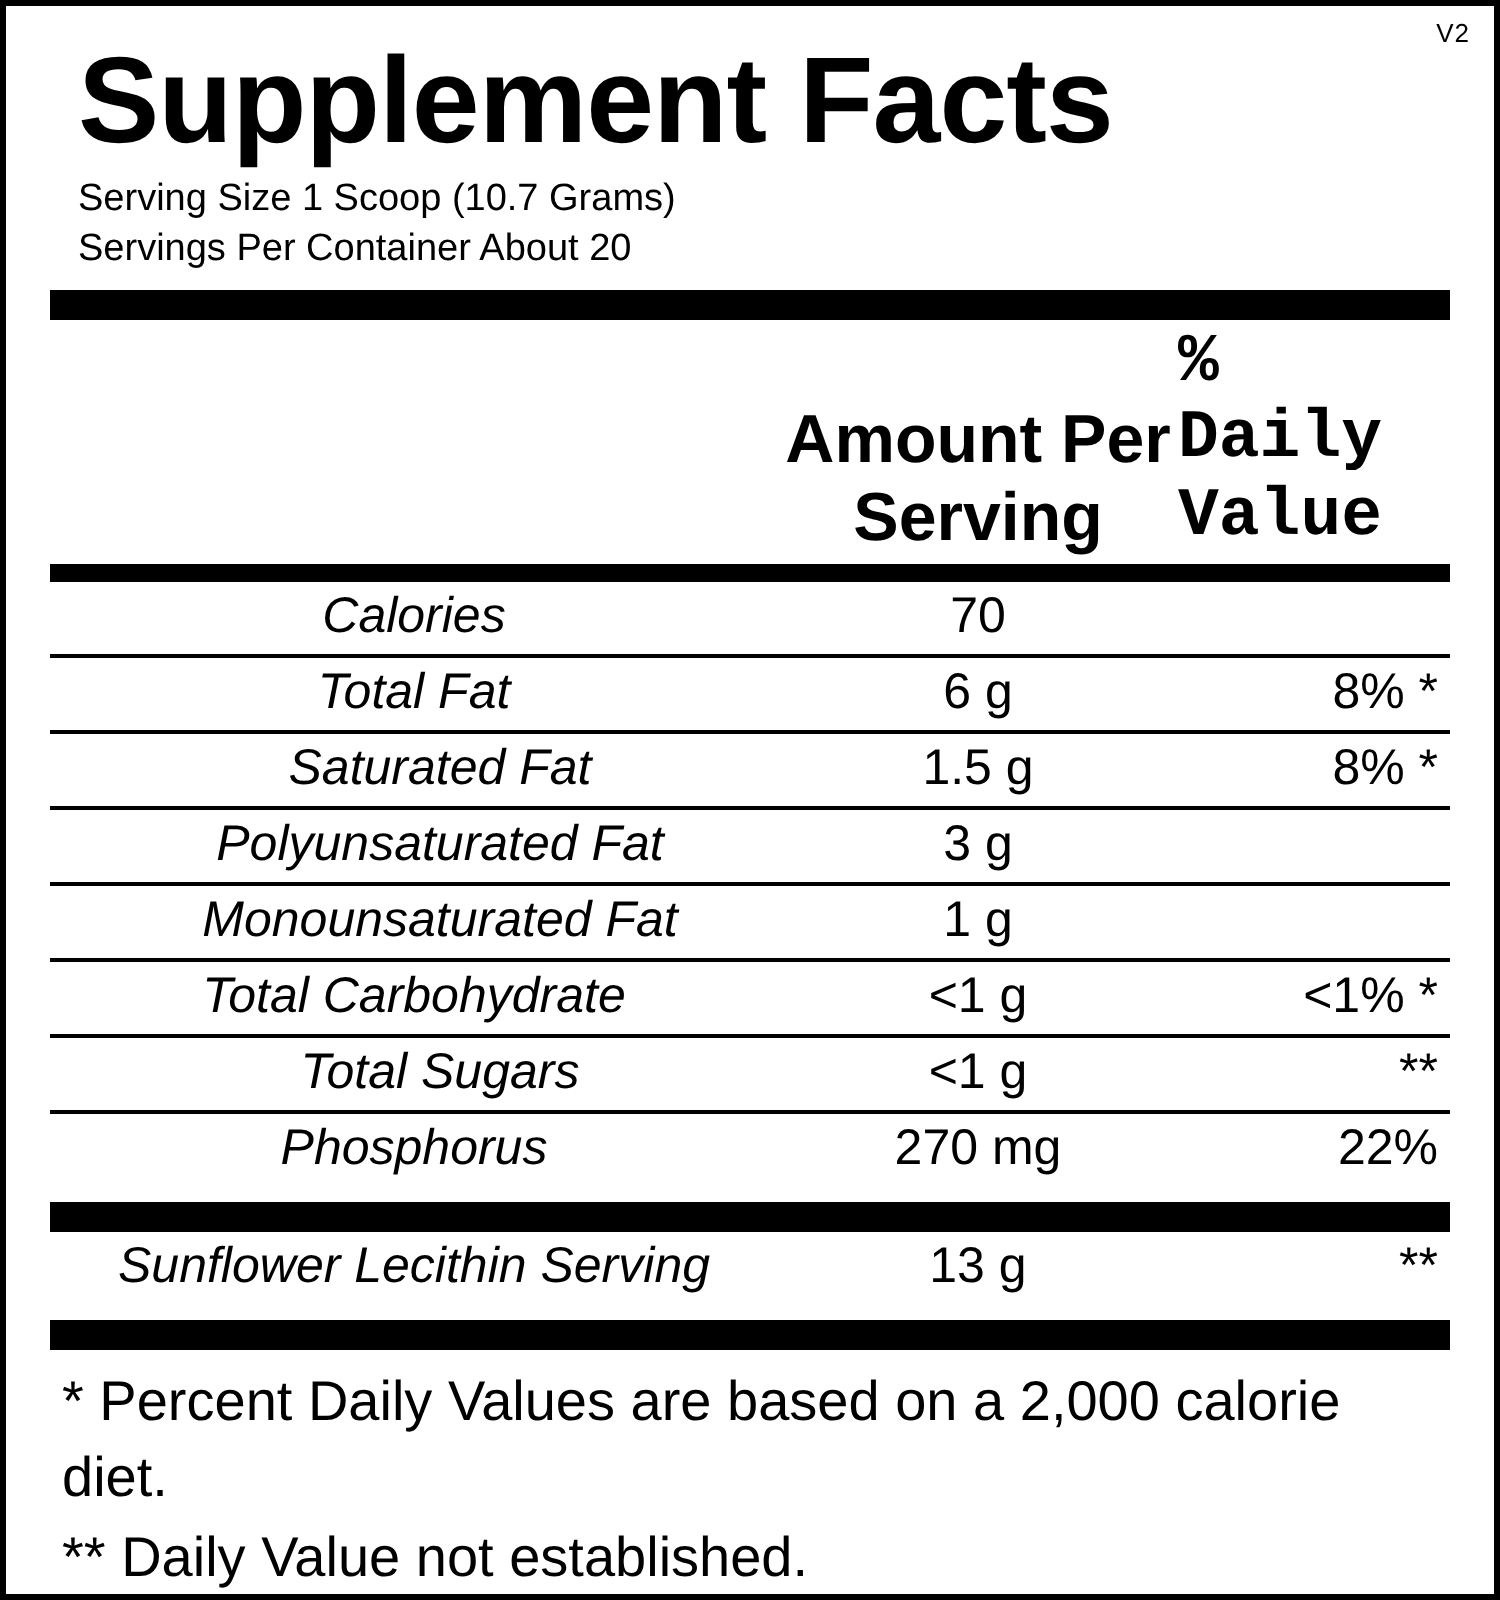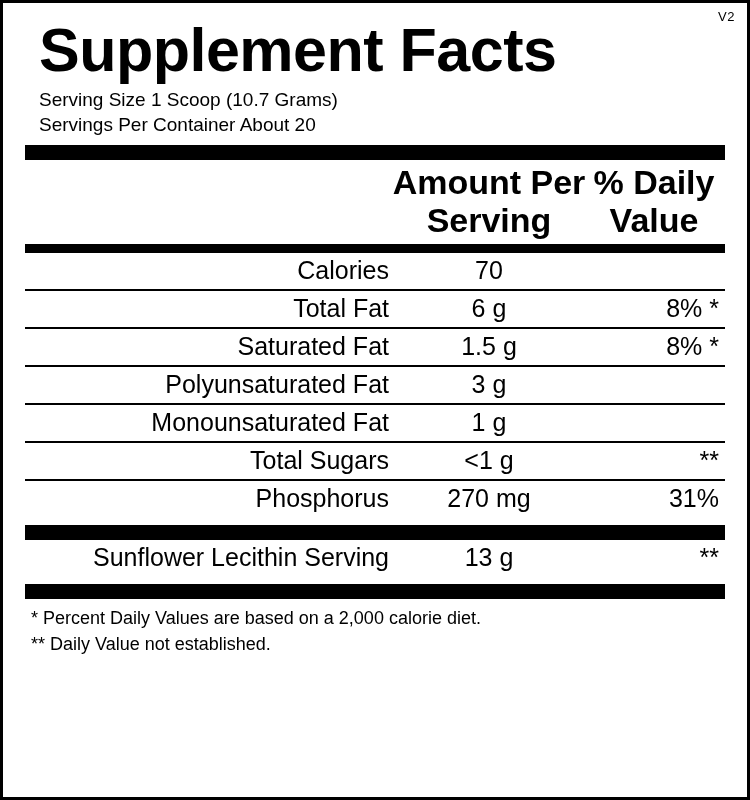--- a/index.html
+++ b/index.html
@@ -53,37 +53,37 @@
   }
   table.facts {
     width: 100%;
     border-collapse: collapse;
     font-size: 25px;
   }
   table.facts td {
     padding: 3px 0 4px 0;
     vertical-align: bottom;
   }
-  .col-name { text-align: right; }
+  .col-name { text-align: center; font-style: italic; }
   .col-amt  { text-align: center; width: 200px; }
   .col-dv   { text-align: right; width: 130px; padding-right: 6px !important; }
   .indent1 { padding-left: 26px !important; }
   .hdr-row td {
     font-weight: bold;
     font-size: 34px;
     line-height: 1.12;
     padding: 7px 0 6px 0;
   }
   .hdr-amt { text-align: center; }
-  .hdr-dv  { text-align: center; padding-right: 6px !important; }
+  .hdr-dv  { text-align: left; padding-right: 6px !important; font-family: Liberation Mono, monospace; }
   tr.sep > td {
     border-bottom: 2px solid #000;
   }
   .footnotes {
-    font-size: 18px;
+    font-size: 28px;
     margin: 7px 0 0 6px;
     line-height: 1.36;
   }
   .footnotes div { margin-bottom: 2px; }
 </style>
 </head>
 <body>
 
 <div class="panel">
 
@@ -135,28 +135,33 @@
       <td class="col-name indent1">Polyunsaturated Fat</td>
       <td class="col-amt">3 g</td>
       <td class="col-dv"></td>
     </tr>
     <tr class="sep">
       <td class="col-name indent1">Monounsaturated Fat</td>
       <td class="col-amt">1 g</td>
       <td class="col-dv"></td>
     </tr>
     <tr class="sep">
+      <td class="col-name">Total Carbohydrate</td>
+      <td class="col-amt">&lt;1 g</td>
+      <td class="col-dv">&lt;1% *</td>
+    </tr>
+    <tr class="sep">
       <td class="col-name indent1">Total Sugars</td>
       <td class="col-amt">&lt;1 g</td>
       <td class="col-dv">**</td>
     </tr>
     <tr>
       <td class="col-name">Phosphorus</td>
       <td class="col-amt">270 mg</td>
-      <td class="col-dv">31%</td>
+      <td class="col-dv">22%</td>
     </tr>
   </tbody>
     </table>
 
   <div class="bar-thick"></div>
 
   <table class="facts">
     <tbody>
         <tr>
       <td class="col-name">Sunflower Lecithin Serving</td>

